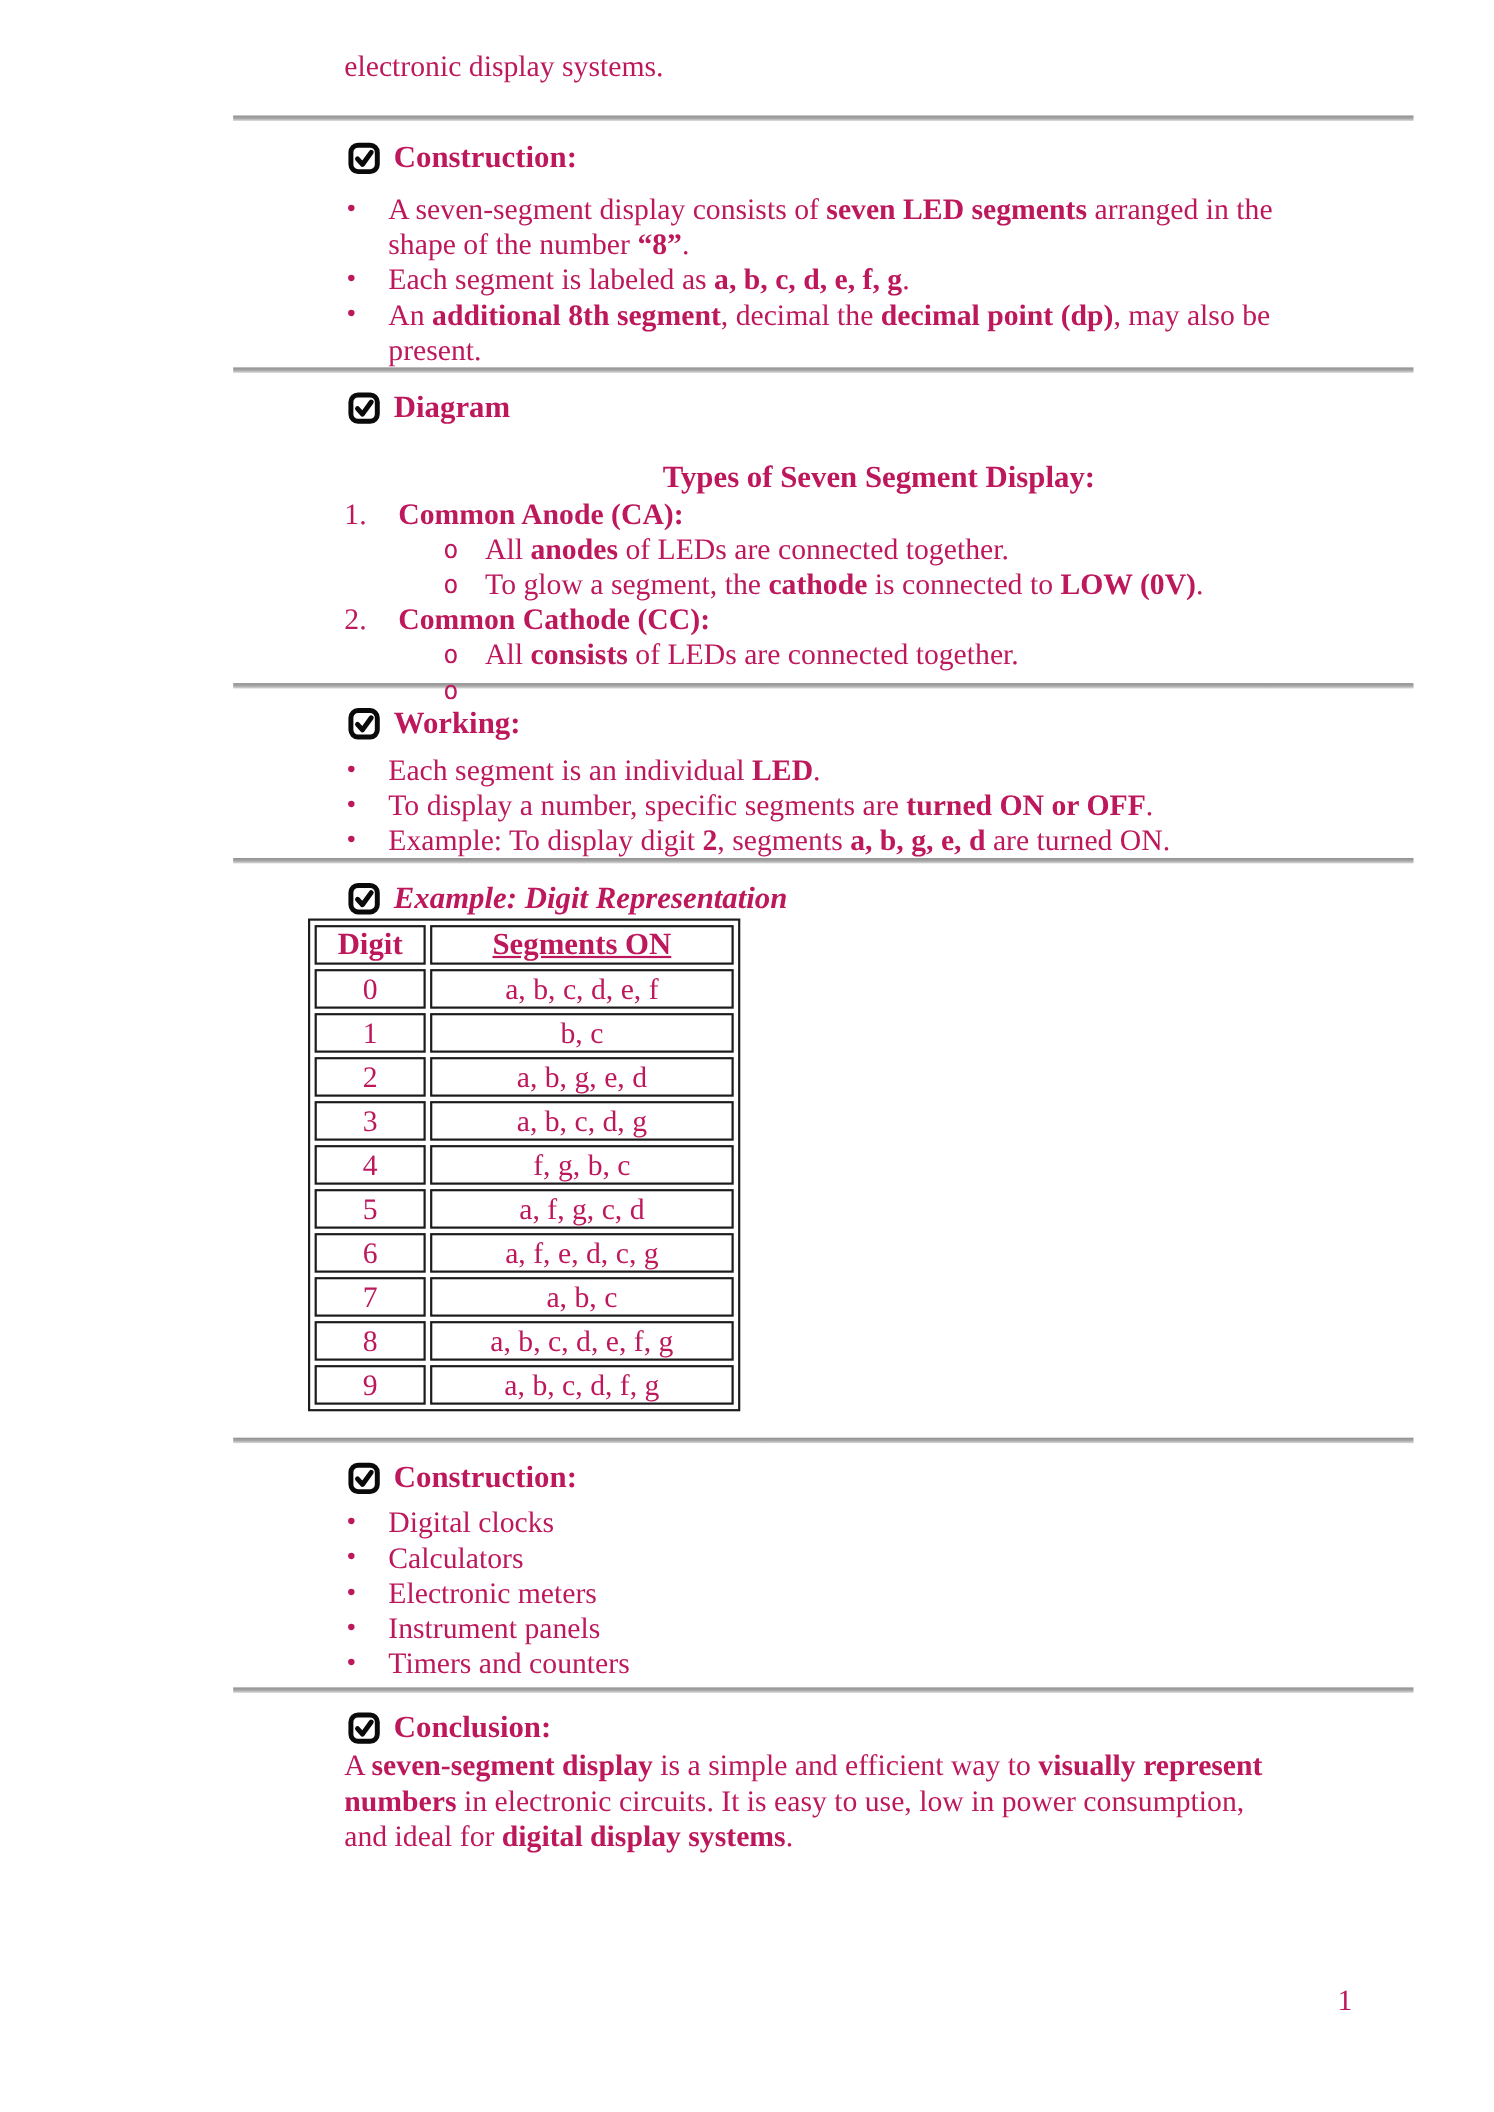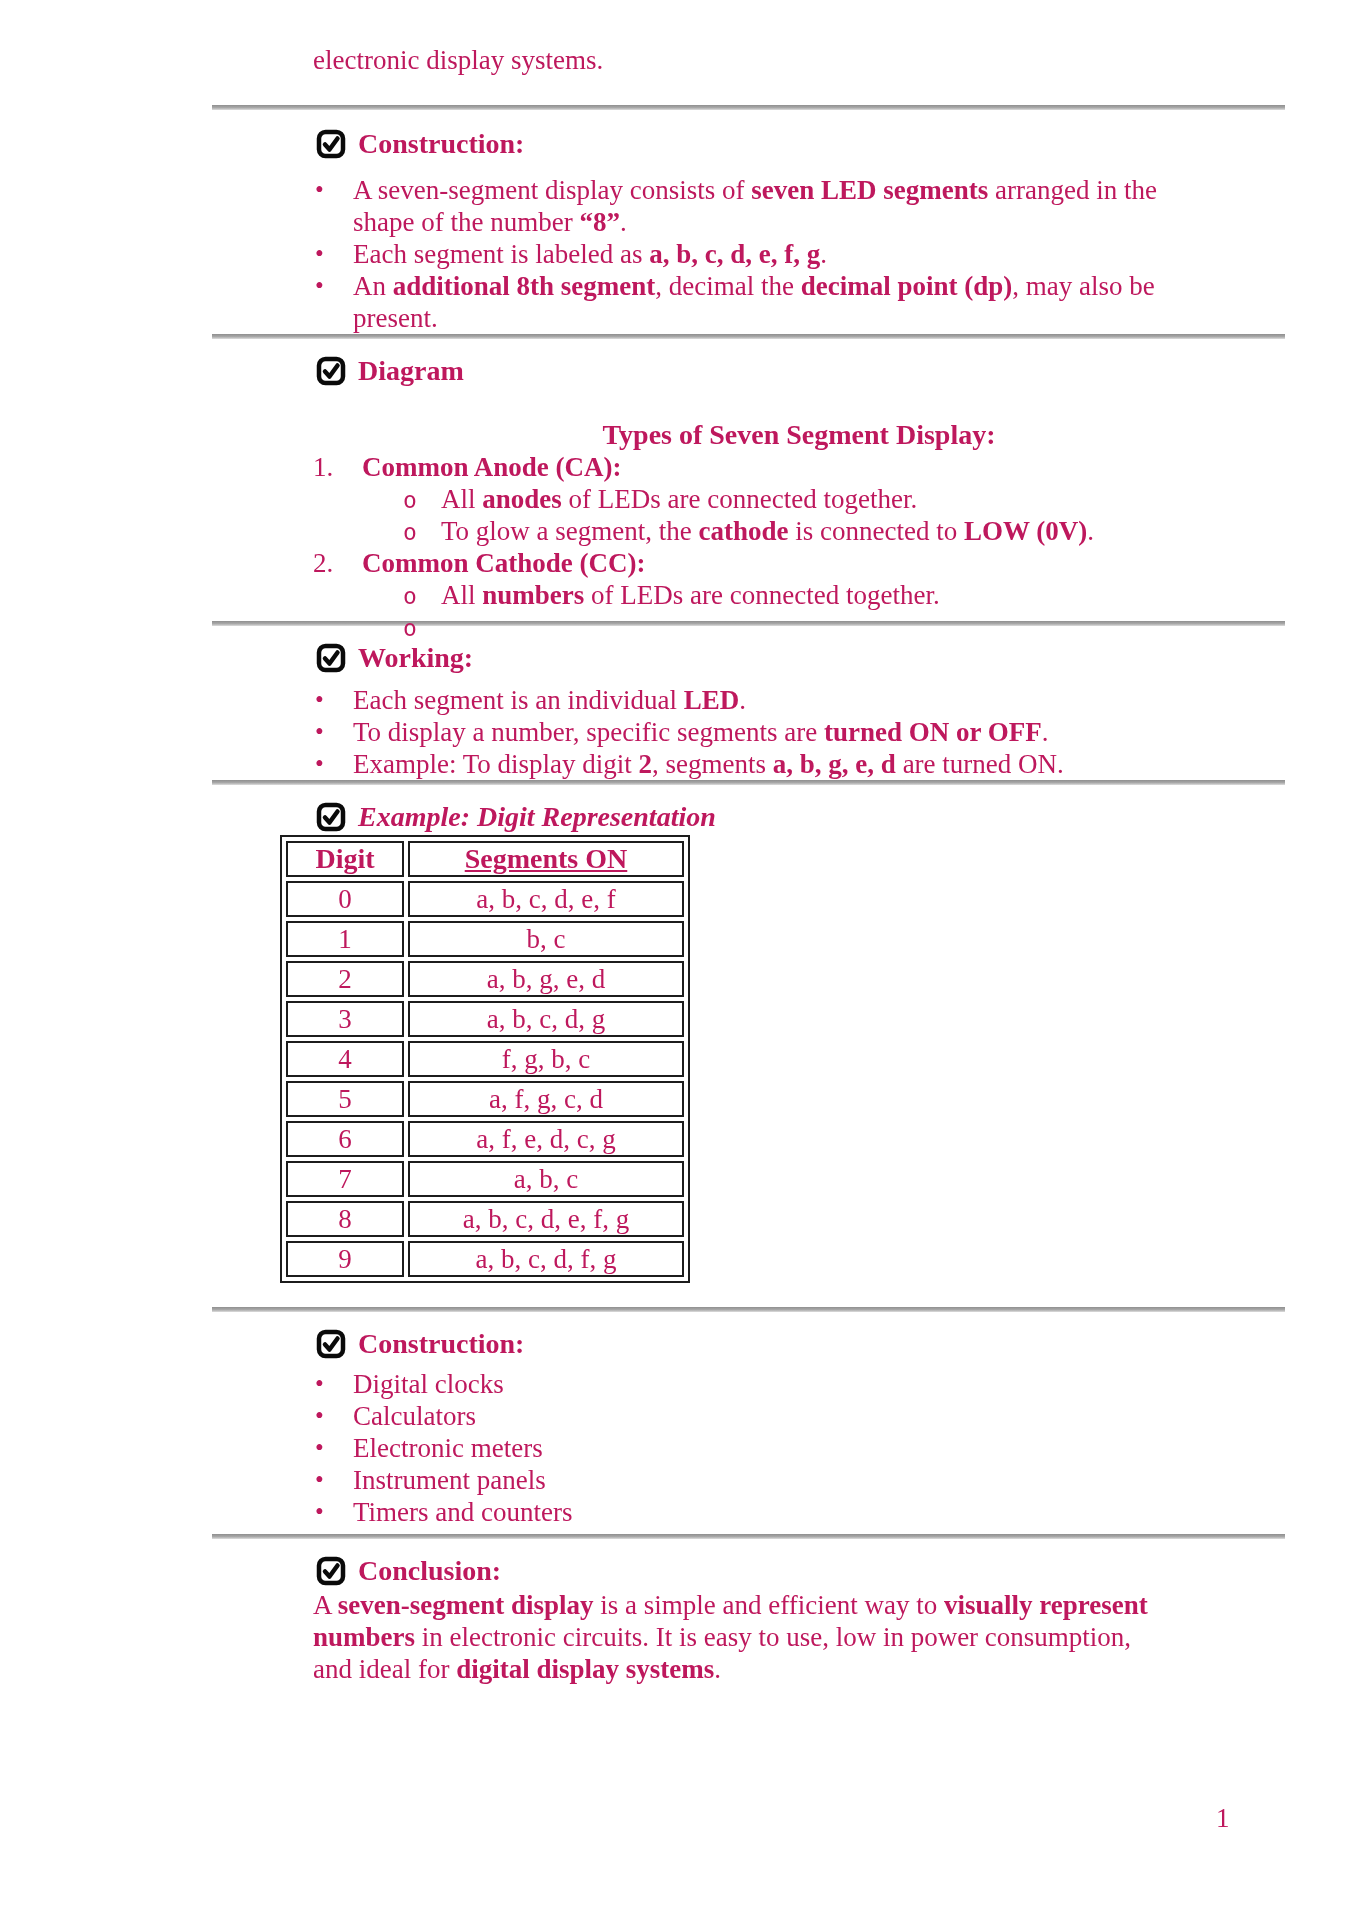--- a/index.html
+++ b/index.html
@@ -29,21 +29,21 @@
   ol.numbered .ilabel{font-weight:bold;}
   ul.subs{margin-left:-49px;}
   ul.subs>li{position:relative;padding-left:128px;font-size:27px;line-height:32px;white-space:pre-wrap;}
   ul.subs .mark{position:absolute;left:90px;top:1px;font-size:23px;font-family:"DejaVu Sans Mono",monospace;}
 
   table.seg{border-collapse:separate;border-spacing:4px;border:2px solid #1c1c1c;
             margin-left:68px;background:#fff;}
   table.seg th,table.seg td{border:2px solid #1c1c1c;box-sizing:border-box;height:36px;
             text-align:center;vertical-align:middle;font-size:27px;line-height:30px;padding:0 6px;}
   table.seg th{font-weight:bold;font-size:28px;}
-  .col-digit{width:118px;}
+  .col-digit{width:101px;}
   .col-seg{width:276px;text-decoration:underline;}
 
   .page-num{position:absolute;left:1216px;top:1802px;font-size:27px;line-height:32px;}
   b{font-weight:bold;}
 </style>
 </head>
 <body>
 
 <div class="page">
   <div class="content">
@@ -82,21 +82,21 @@
       <li>
         <span class="num">1.</span><span class="ilabel">Common Anode (CA):</span>
         <ul class="subs">
           <li><span class="mark">o</span><span><span>All </span><b>anodes</b><span> of LEDs are connected together.</span></span></li>
           <li><span class="mark">o</span><span><span>To glow a segment, the </span><b>cathode</b><span> is connected to </span><b>LOW (0V)</b><span>.</span></span></li>
         </ul>
       </li>
       <li>
         <span class="num">2.</span><span class="ilabel">Common Cathode (CC):</span>
         <ul class="subs">
-          <li><span class="mark">o</span><span><span>All </span><b>numbers</b><span> of LEDs are connected together.</span></span></li>
+          <li><span class="mark">o</span><span><span>All </span><b>consists</b><span> of LEDs are connected together.</span></span></li>
           <li><span class="mark">o</span></li>
         </ul>
       </li>
     </ol>
 
     <hr class="rule" style="margin-top:10px;">
 
     <div class="section-head" style="margin-top:14px;">
       <svg class="cb" viewBox="0 0 30 30">
         <rect x="3" y="3" width="24" height="24" rx="6.5" fill="none" stroke="#0a0a0a" stroke-width="4.5"></rect>

